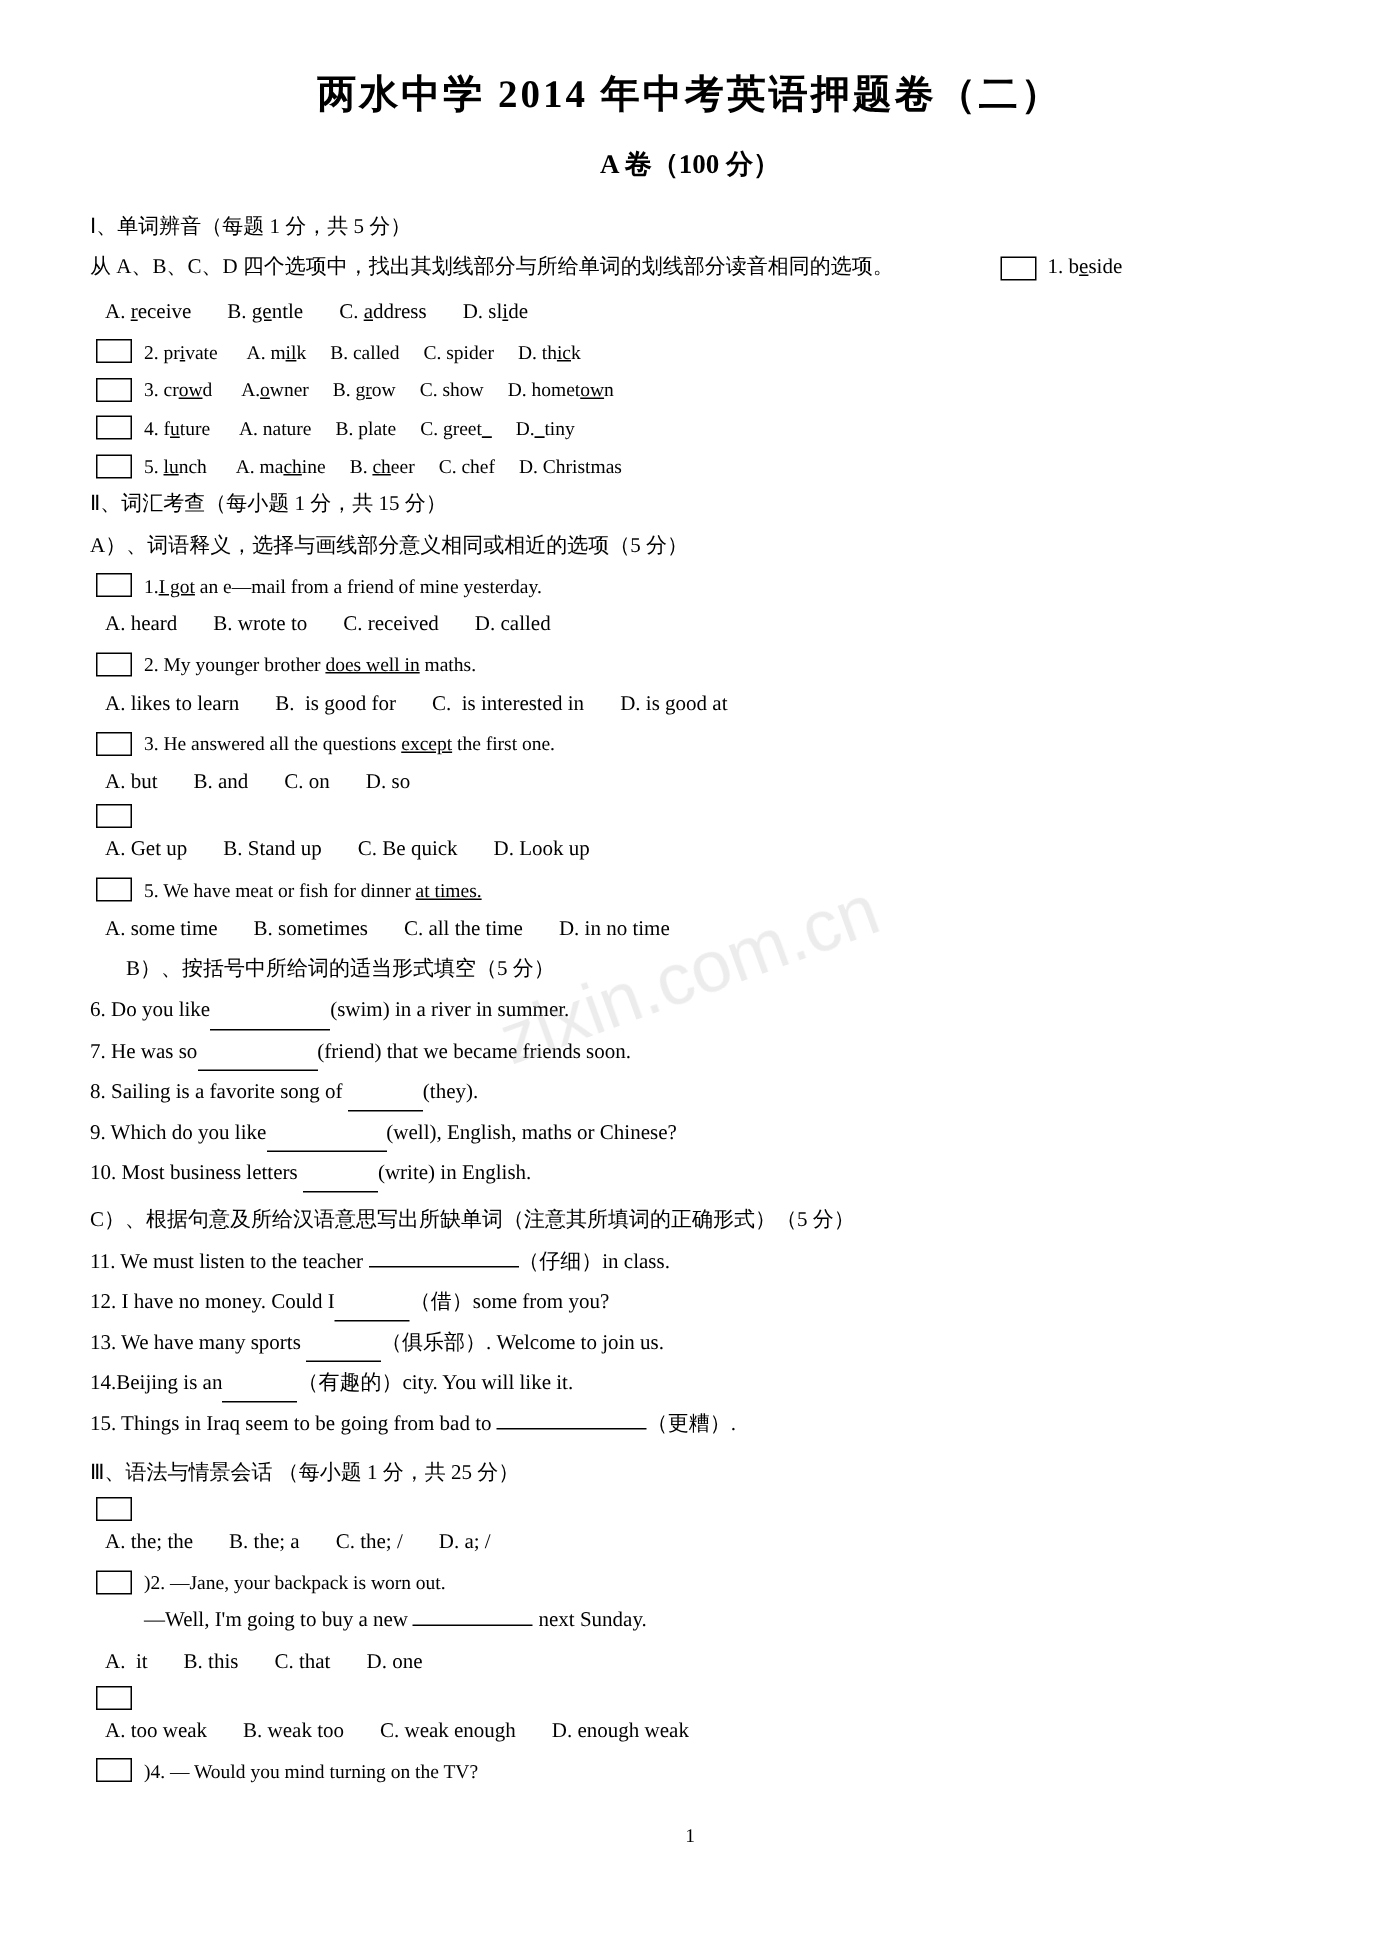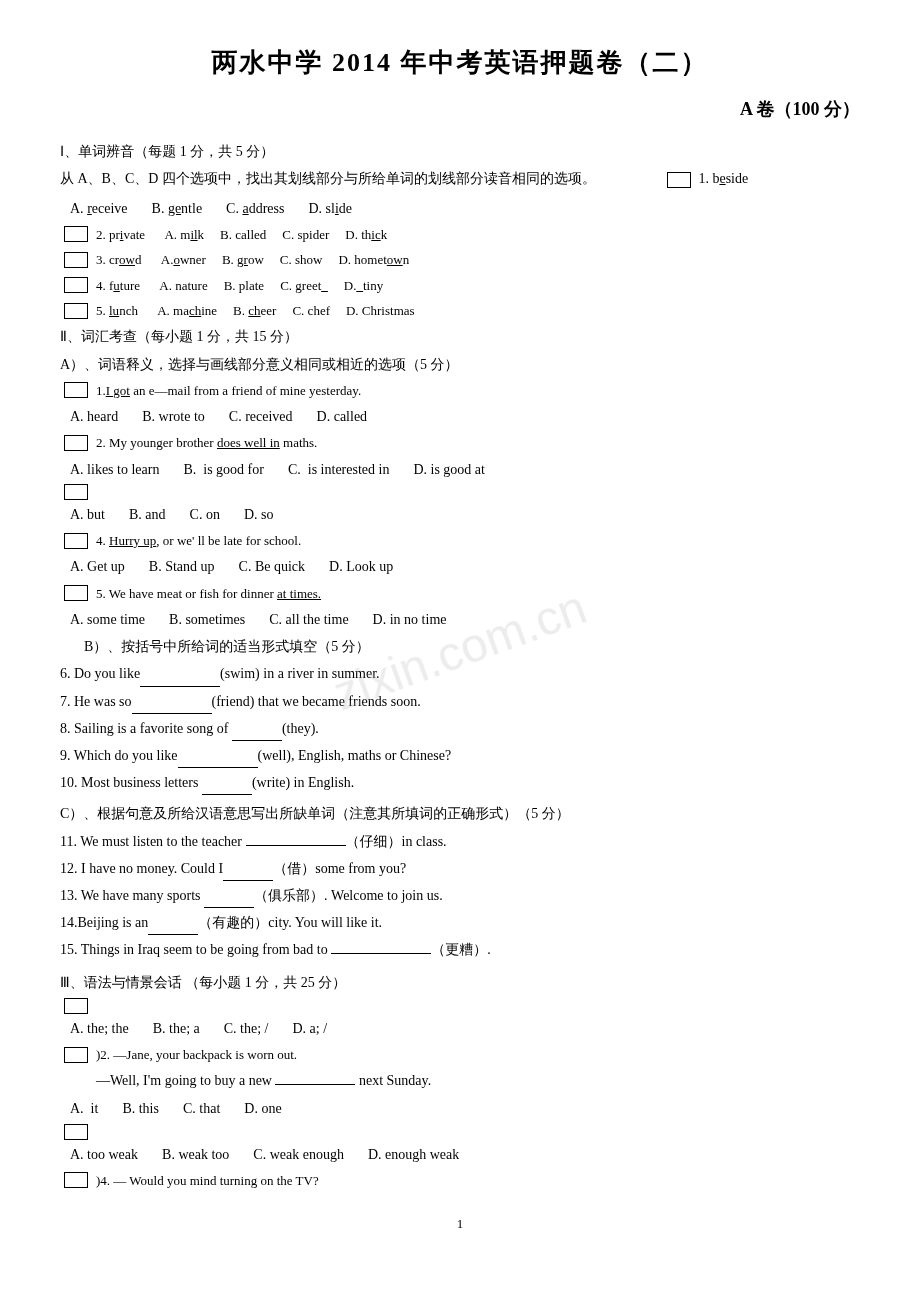--- a/index.html
+++ b/index.html
@@ -14,21 +14,21 @@
       line-height: 1.8;
     }
     .title-main {
       text-align: center;
       font-size: 26px;
       font-weight: bold;
       margin-bottom: 6px;
       letter-spacing: 2px;
     }
     .title-sub {
-      text-align: right;
+      text-align: center;
       font-size: 18px;
       font-weight: bold;
       margin-bottom: 14px;
     }
     .underline { text-decoration: underline; }
     .watermark {
       position: fixed;
       top: 50%;
       left: 50%;
       transform: translate(-50%, -50%) rotate(-20deg);
@@ -168,31 +168,31 @@
 </div>
 <div class="row-options mb4">
   <span>A. likes to learn</span>
   <span>B.&nbsp; is good for</span>
   <span>C.&nbsp; is interested in</span>
   <span>D. is good at</span>
 </div>
 
 <div class="q-row mb2">
   <span class="q-bracket">&nbsp;&nbsp;</span>
+  <span style="margin-left:4px;">3. He answered all the questions <span class="underline">except</span> the first one.</span>
 </div>
 <div class="row-options mb4">
   <span>A. but</span>
   <span>B. and</span>
   <span>C. on</span>
   <span>D. so</span>
 </div>
 
 <div class="q-row mb2">
   <span class="q-bracket">&nbsp;&nbsp;</span>
-  <span style="margin-left:4px;">4. <span class="underline">Hurry up</span>, or we'&nbsp;ll be late for school.</span>
 </div>
 <div class="row-options mb4">
   <span>A. Get up</span>
   <span>B. Stand up</span>
   <span>C. Be quick</span>
   <span>D. Look up</span>
 </div>
 
 <div class="q-row mb2">
   <span class="q-bracket">&nbsp;&nbsp;</span>

